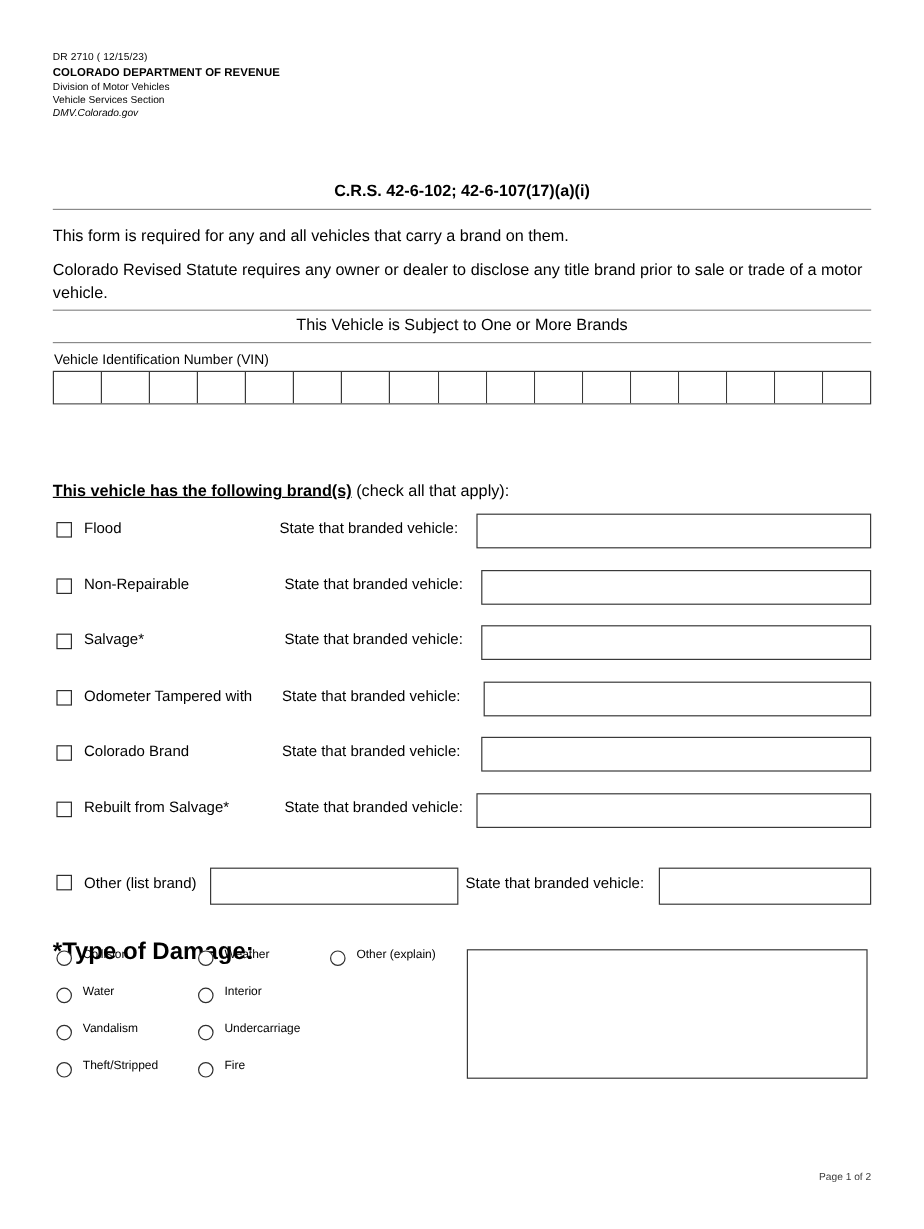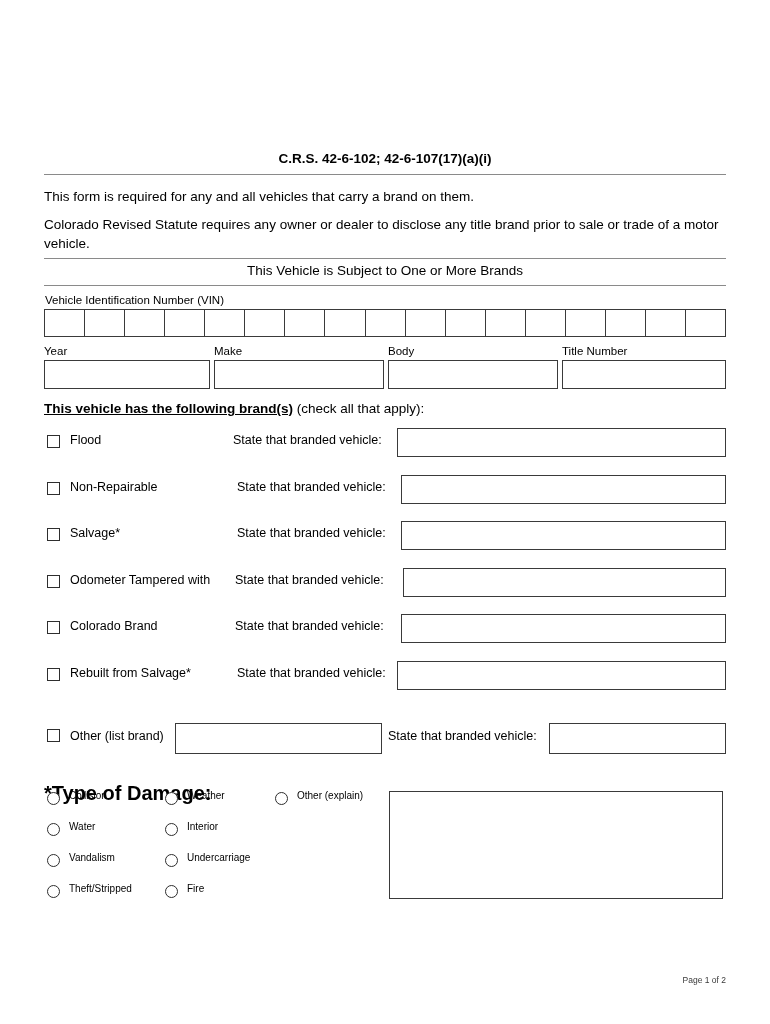--- a/index.html
+++ b/index.html
@@ -292,20 +292,27 @@
     top: 975px;
     font-size: 8.5px;
     color: #3a3a3a;
   }
 </style>
 </head>
 <body>
 
 <div class="page">
 
+  <div class="letterhead">
+    <div class="lh-form-no">DR 2710 ( 12/15/23)</div>
+    <div class="lh-dept">COLORADO DEPARTMENT OF REVENUE</div>
+    <div class="lh-line">Division of Motor Vehicles</div>
+    <div class="lh-line">Vehicle Services Section</div>
+    <div class="lh-url">DMV.Colorado.gov</div>
+  </div>
 
   <div class="doc-subtitle">C.R.S. 42-6-102; 42-6-107(17)(a)(i)</div>
   <div class="rule rule-title"></div>
 
   <div class="para para-1">This form is required for any and all vehicles that carry a brand on them.</div>
   <div class="para para-2">Colorado Revised Statute requires any owner or dealer to disclose any title brand prior to sale or trade of a motor vehicle.</div>
 
   <div class="rule rule-brands-top"></div>
   <div class="section-center subject-heading">This Vehicle is Subject to One or More Brands</div>
   <div class="rule rule-brands-bottom"></div>
@@ -324,38 +331,20 @@
       <div class="vin-cell"></div>
       <div class="vin-cell"></div>
       <div class="vin-cell"></div>
       <div class="vin-cell"></div>
       <div class="vin-cell"></div>
       <div class="vin-cell"></div>
       <div class="vin-cell"></div>
       <div class="vin-cell"></div>
     </div>
 
-  <div class="ymbt-row" id="ymbt-row">
-      <div class="ymbt-cell" style="left: 0px; width: 166px;">
-        <div class="cap">Year</div>
-        <div class="box"></div>
-      </div>
-      <div class="ymbt-cell" style="left: 170px; width: 170px;">
-        <div class="cap">Make</div>
-        <div class="box"></div>
-      </div>
-      <div class="ymbt-cell" style="left: 344px; width: 170px;">
-        <div class="cap">Body</div>
-        <div class="box"></div>
-      </div>
-      <div class="ymbt-cell" style="left: 518px; width: 164px;">
-        <div class="cap">Title Number</div>
-        <div class="box"></div>
-      </div>
-    </div>
 
   <div class="brands-heading">
     <b>This vehicle has the following brand(s)</b><span> (check all that apply):</span>
   </div>
 
   <div id="brand-rows">
       <div class="brand-row" style="top: 428px;">
         <div class="cbox"></div>
         <div class="brand-name">Flood</div>
         <div class="state-caption" style="left: 189px;">State that branded vehicle:</div>

